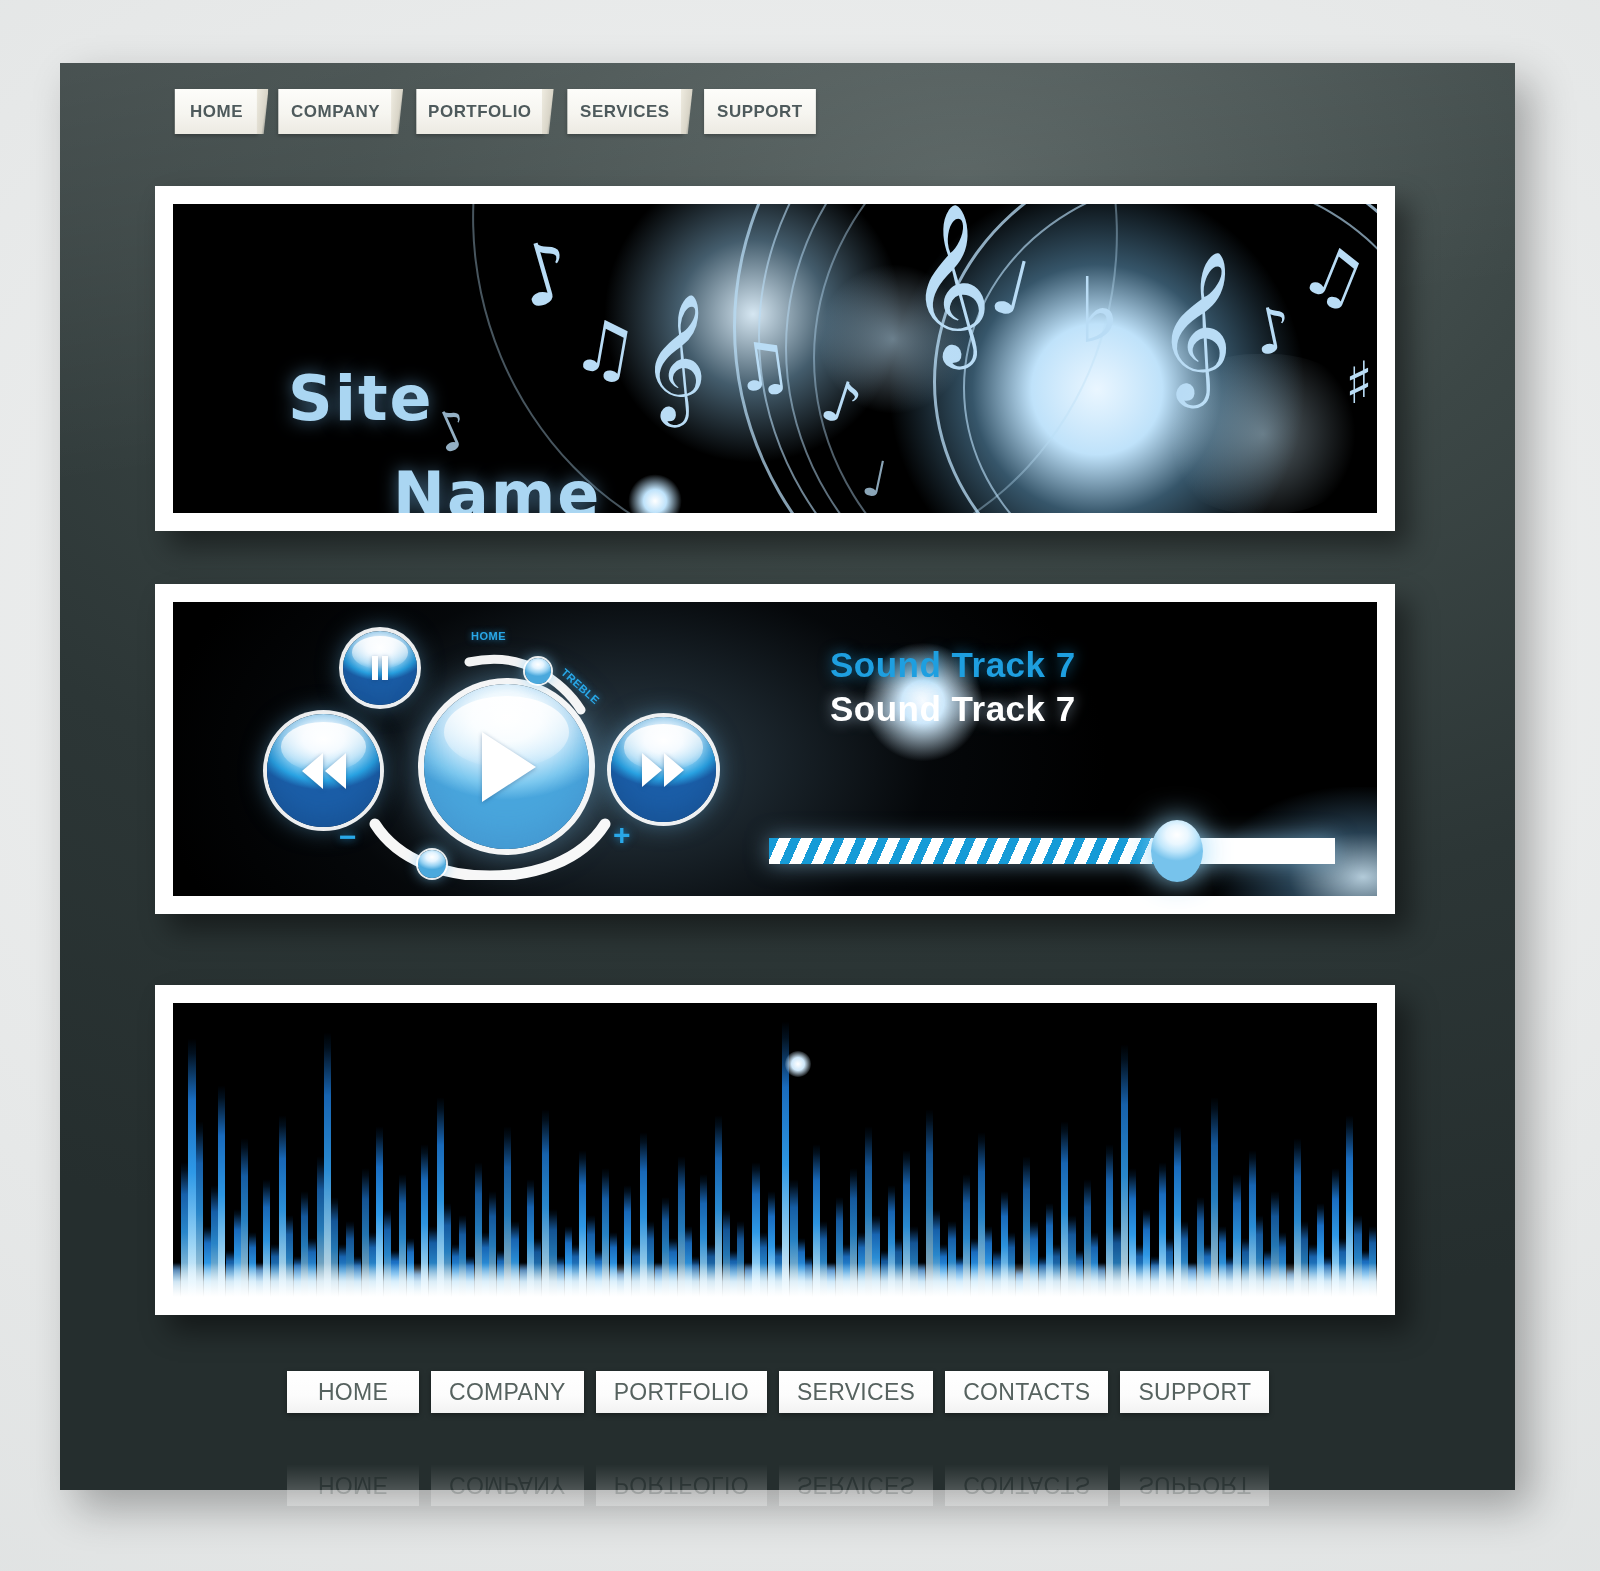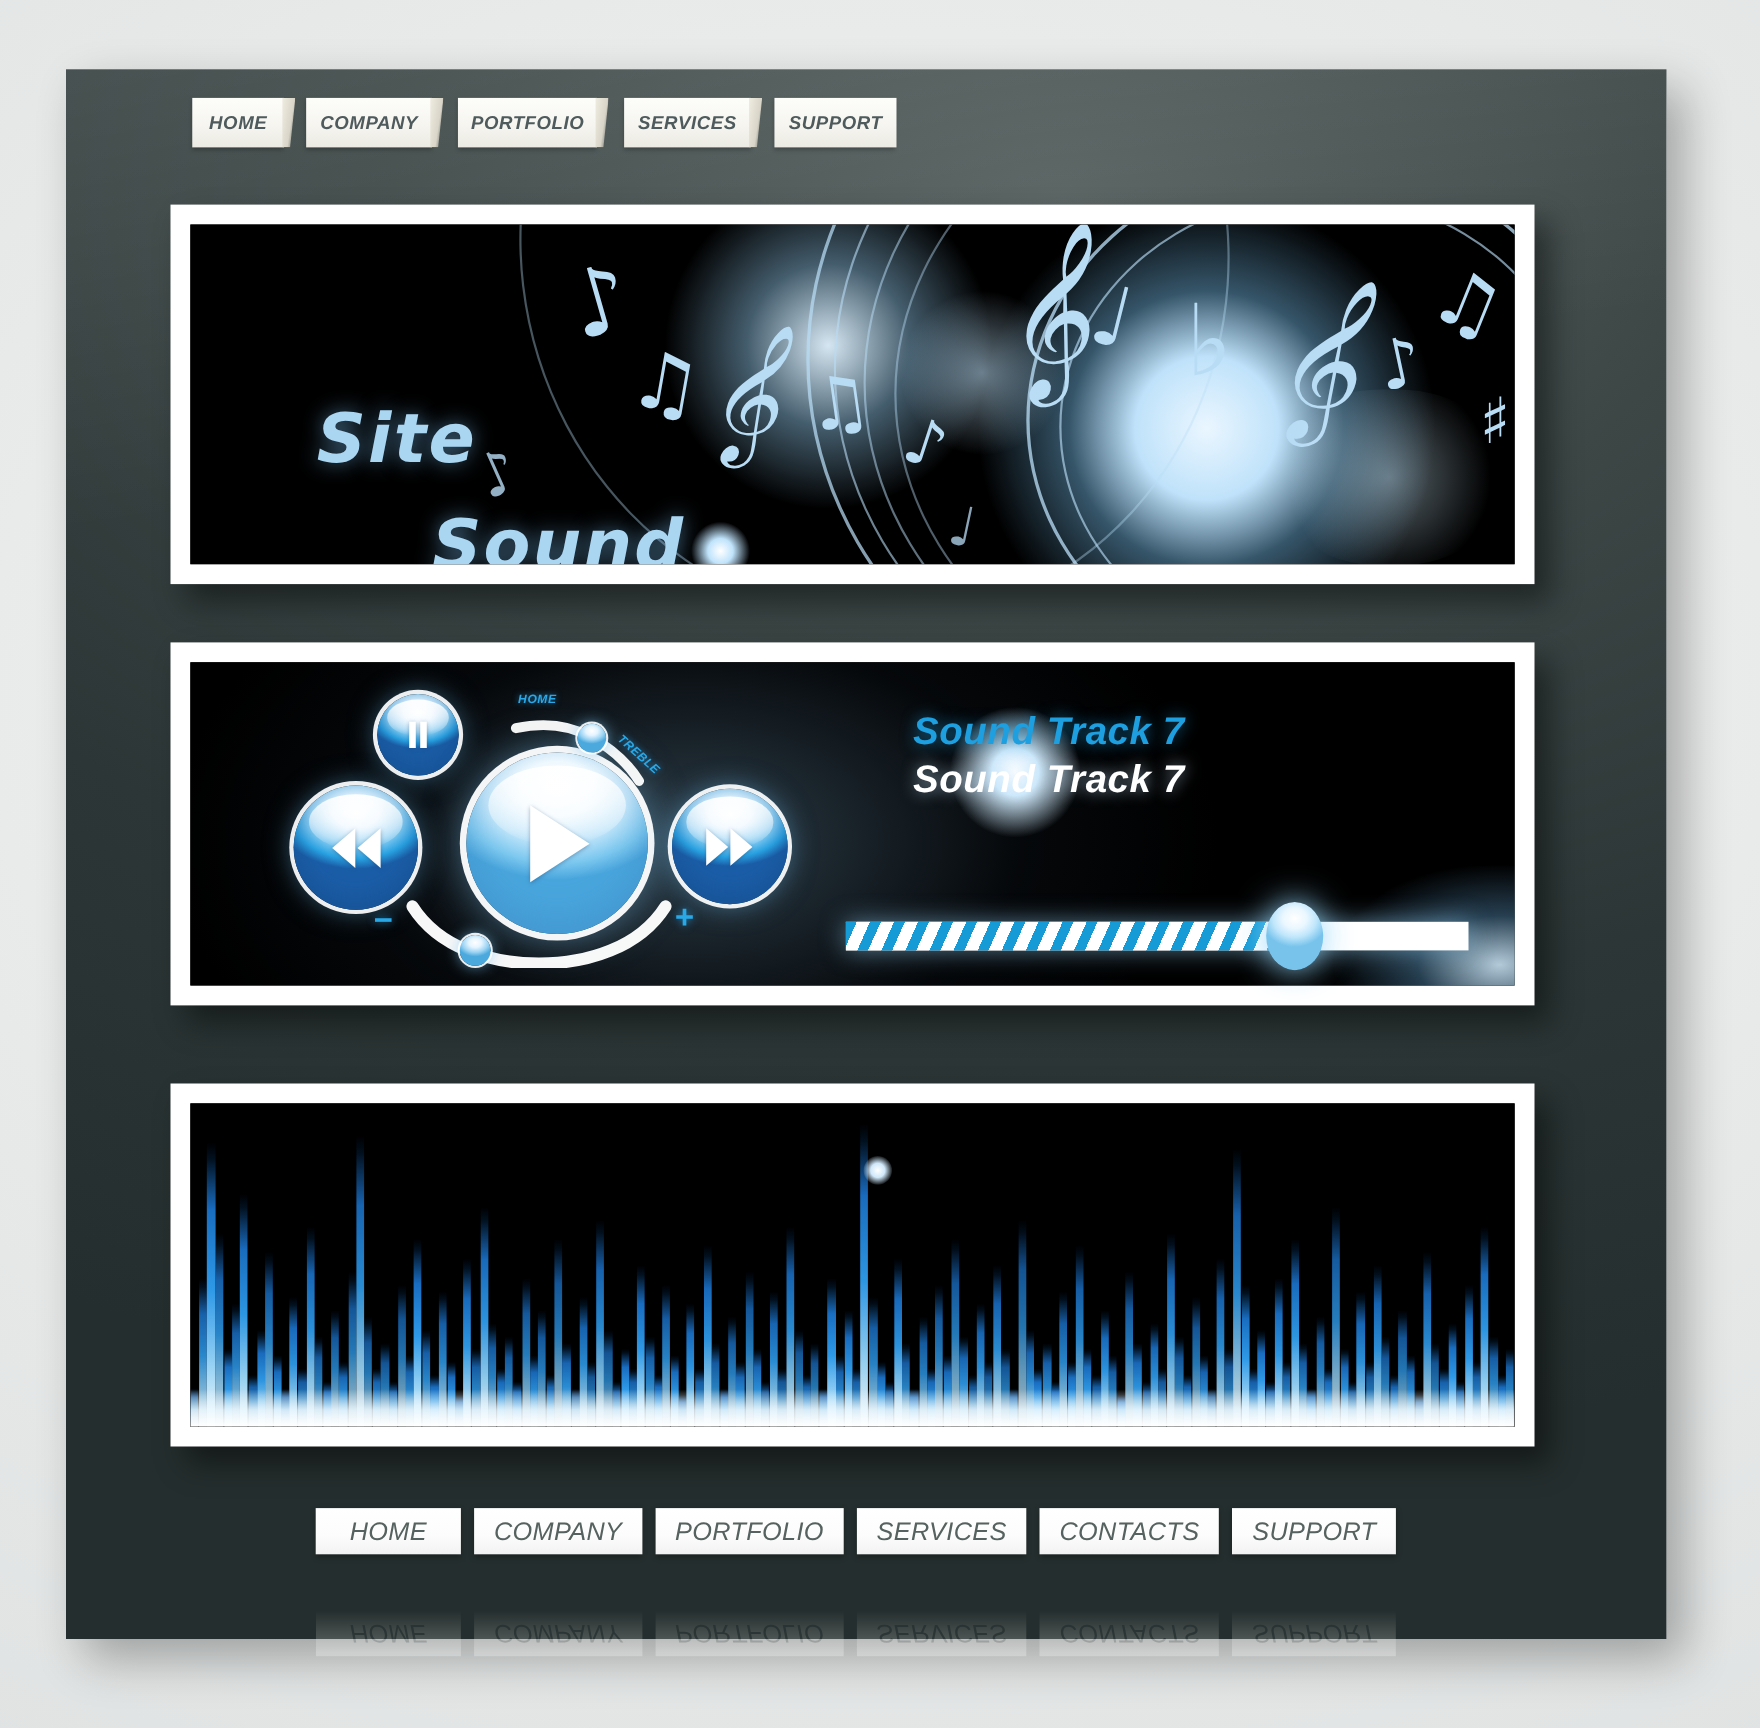--- a/index.html
+++ b/index.html
@@ -4,21 +4,20 @@
 <style>
   html,body{margin:0;padding:0;}
   body{
     width:1600px;height:1571px;overflow:hidden;
     background:#eceeee;
     font-family:"Liberation Sans", sans-serif;
   }
   .stage{position:absolute;inset:0;
     background:
       radial-gradient(120% 90% at 50% 40%, #f3f4f4 0%, #e6e8e8 55%, #dcdfdf 100%);
-    font-style: italic;
   }
   
   .page{
     position:absolute;left:60px;top:63px;width:1455px;height:1427px;
     background:
       radial-gradient(130% 80% at 62% 8%, #55605f 0%, #3c4746 32%, #2c3636 65%, #252e2e 100%);
     box-shadow:16px 18px 40px rgba(0,0,0,.30);
   }
   .page:after{ 
     content:"";position:absolute;inset:0;
@@ -203,21 +202,21 @@
         <div class="note" style="left:1130px;top:36px;font-size:70px;transform:rotate(22deg);">♫</div>
         <div class="note" style="left:1172px;top:150px;font-size:58px;">♯</div>
         <div class="note" style="left:262px;top:200px;font-size:54px;transform:rotate(-24deg);opacity:.8;">♪</div>
         <div class="note" style="left:690px;top:250px;font-size:50px;transform:rotate(12deg);opacity:.75;">♩</div>
 
         <div style="position:absolute;left:640px;top:60px;width:160px;height:150px;border-radius:50%;background:radial-gradient(circle,rgba(190,225,248,.55) 0%,rgba(190,225,248,0) 68%);"></div>
         <div style="position:absolute;left:985px;top:150px;width:210px;height:160px;border-radius:46%;background:radial-gradient(circle,rgba(205,234,250,.45) 0%,rgba(205,234,250,0) 70%);"></div>
 
         <h1 class="sitename">
           <span class="l1">Site</span>
-          <span class="l2">Sound</span>
+          <span class="l2">Name</span>
         </h1>
       </div>
     </div>
   </div>
 
   <div class="frame" id="banner-player">
     <div class="screen">
       <div class="player-bg"></div>
       <div class="pglow"></div>
       <div class="pglow2"></div>

